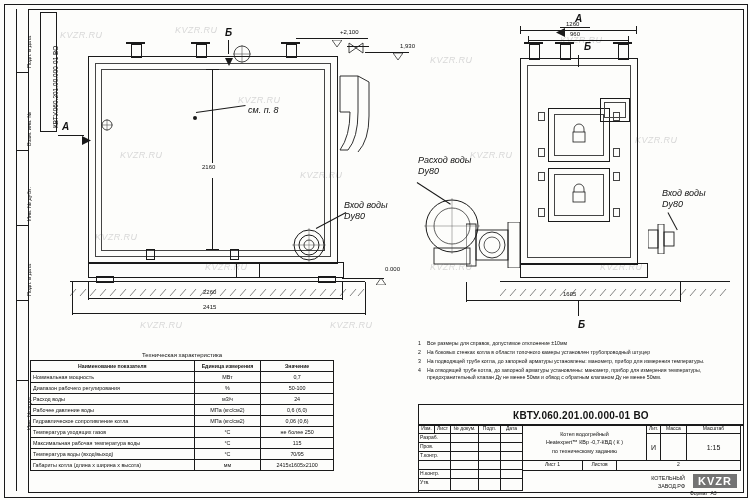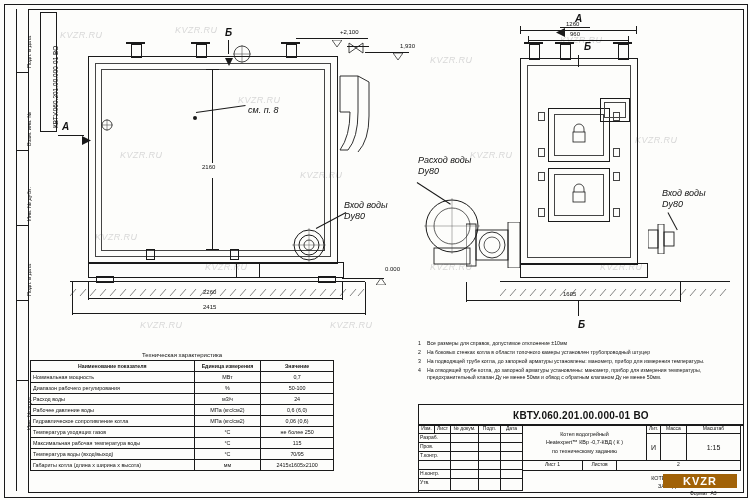--- a/index.html
+++ b/index.html
@@ -27,21 +27,21 @@
   #spec .c{text-align:center;}
   #spec .t{text-align:center;font-size:6px;border:none;padding-bottom:2px;}
   
   #notes{position:absolute;left:418px;top:340px;width:310px;font-size:5.2px;line-height:1.35;}
   #notes .n{display:flex;margin-bottom:2px;}
   #notes .n .num{width:9px;flex:none;}
   
   #tb{position:absolute;left:418px;top:424px;width:324px;height:67px;border:1.2px solid #1a1a1a;font-size:5px;}
   #tb .cell{position:absolute;border-right:0.8px solid #1a1a1a;border-bottom:0.8px solid #1a1a1a;box-sizing:border-box;padding:0 1px;overflow:hidden;}
   #tbbig{position:absolute;left:418px;top:404px;width:324px;height:20px;border:1.2px solid #1a1a1a;display:flex;align-items:center;justify-content:center;font-size:10px;font-weight:bold;letter-spacing:.3px;}
-  .kvzr-logo{position:absolute;right:4px;bottom:3px;font-size:11px;font-weight:bold;letter-spacing:1px;background:#a16207;color:#fff;padding:1px 20px;}
+  .kvzr-logo{position:absolute;right:4px;bottom:3px;font-size:11px;font-weight:bold;letter-spacing:1px;background:#737373;color:#fff;padding:1px 5px;}
 </style>
 </head>
 <body>
 
 <div id="sheet">
 
   <div class="frame-outer"></div>
   <div class="frame-inner"></div>
 
   <div class="ln" style="left:28px;top:9px;width:1.4px;height:482px;"></div>

